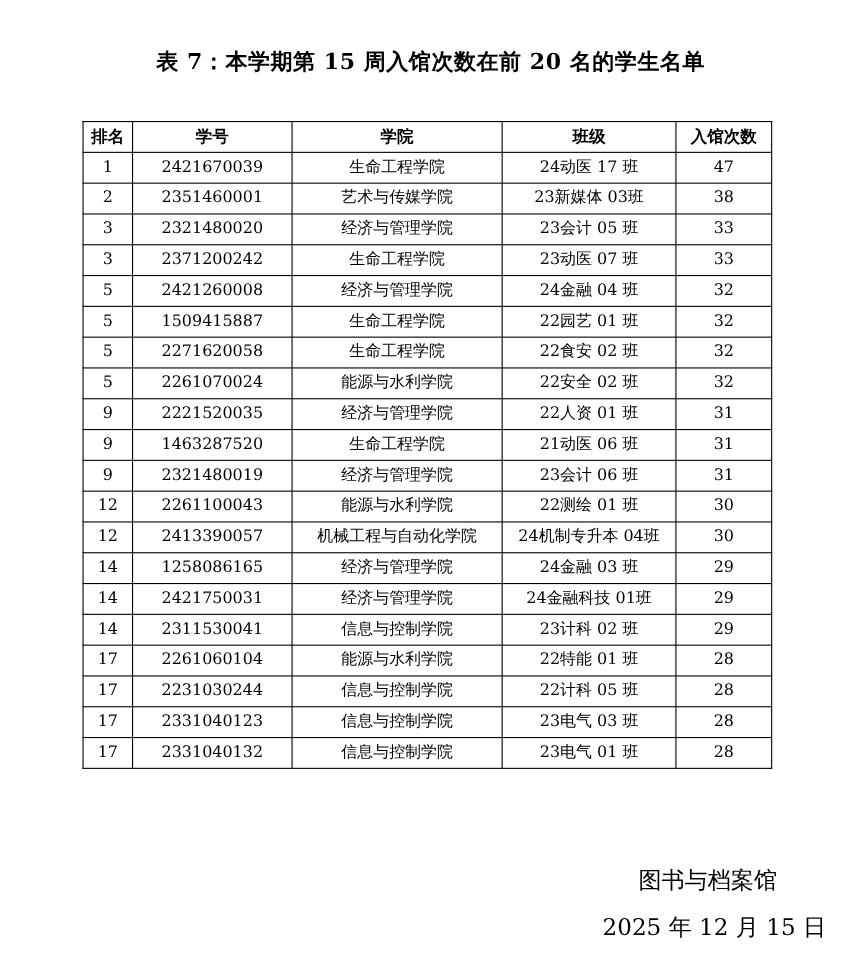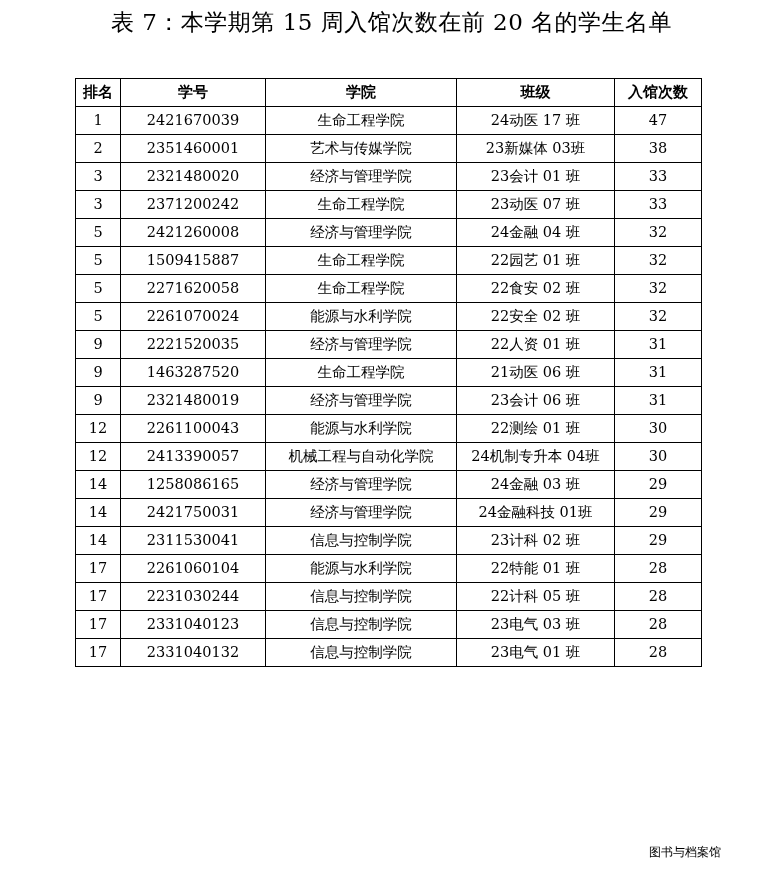--- a/index.html
+++ b/index.html
@@ -10,24 +10,25 @@
     color: #000000;
     overflow: hidden;
   }
   .page {
     position: relative;
     width: 783px; height: 877px;
     padding-top: 7px;
   }
   .doc-title {
     text-align: center;
-    font-size: 23px;
-    font-weight: normal;
+    font-size: 20px;
+    font-weight: bold;
     letter-spacing: 0.5px;
     margin-bottom: 8px;
+    margin-top: 36px;
   }
   table.roster {
     border-collapse: collapse;
     table-layout: fixed;
     width: 626px;
     margin-left: 75px;
     margin-top: 40px;
   }
   table.roster th, table.roster td {
     border: 1px solid #000000;
@@ -44,24 +45,24 @@
     font-weight: bold;
     font-size: 15px;
   }
   col.c-rank   { width: 45px; }
   col.c-id     { width: 145px; }
   col.c-college{ width: 191px; }
   col.c-class  { width: 158px; }
   col.c-count  { width: 87px; }
   .footer {
     position: absolute;
-    right: 50px;
+    right: 32px;
     bottom: 12px;
     text-align: center;
-    font-size: 12px;
+    font-size: 21px;
     line-height: 2.05;
   }
   .footer .org-line {
     text-align: center;
     padding-right: 12px;
   }
   .footer .date-line {
     text-align: right;
   }
 </style>
@@ -101,21 +102,21 @@
           <td>2</td>
           <td>2351460001</td>
           <td>艺术与传媒学院</td>
           <td>23新媒体 03班</td>
           <td>38</td>
         </tr>
         <tr>
           <td>3</td>
           <td>2321480020</td>
           <td>经济与管理学院</td>
-          <td>23会计 01 班</td>
+          <td>23会计 05 班</td>
           <td>33</td>
         </tr>
         <tr>
           <td>3</td>
           <td>2371200242</td>
           <td>生命工程学院</td>
           <td>23动医 07 班</td>
           <td>33</td>
         </tr>
         <tr>
@@ -228,15 +229,16 @@
           <td>2331040132</td>
           <td>信息与控制学院</td>
           <td>23电气 01 班</td>
           <td>28</td>
         </tr>
       </tbody>
   </table>
 
   <div class="footer">
     <div class="org-line">图书与档案馆</div>
+    <div class="date-line">2025 年 12 月 15 日</div>
   </div>
 
 </div>
 
 </body></html>

